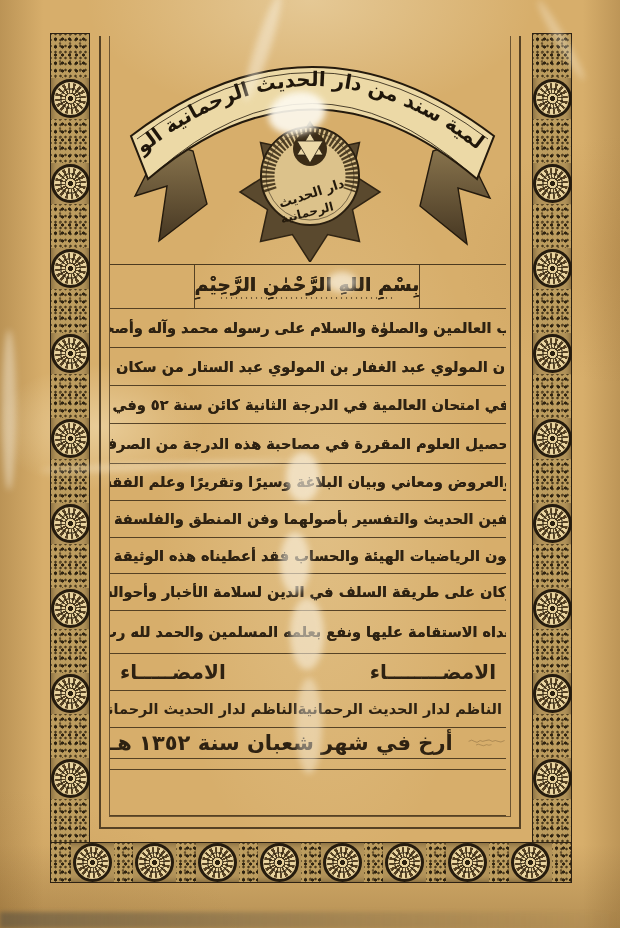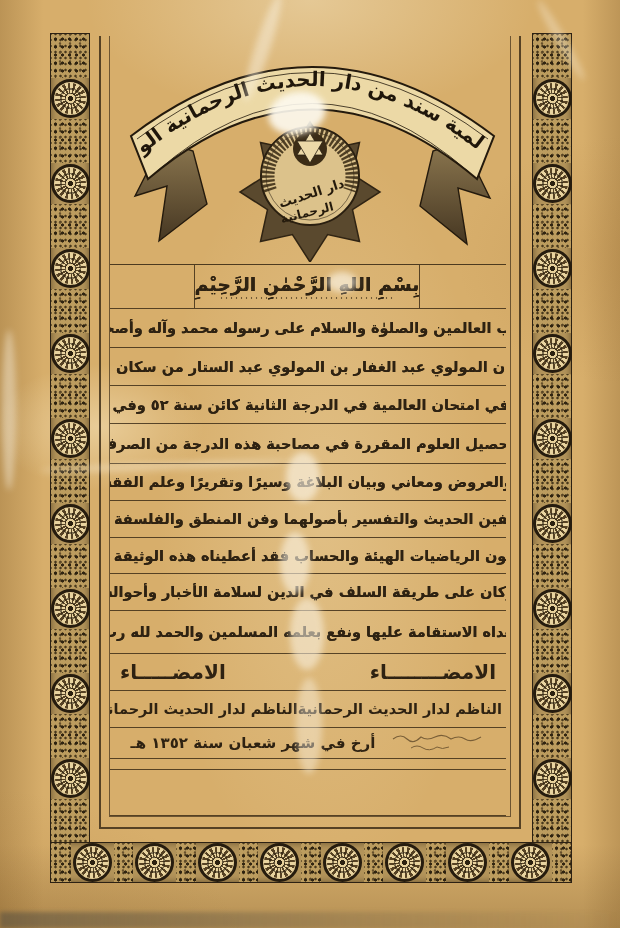--- a/index.html
+++ b/index.html
@@ -68,21 +68,21 @@
     display:flex;flex-direction:column;align-items:center;justify-content:center;}
   .basmala-text{font-size:19px;font-weight:700;text-shadow:0 0 .5px #2e2212;}
   .mini-script{width:78%;height:4px;margin-top:1px;opacity:.65;
     background-image:radial-gradient(#3a2c16 .8px, transparent 1.2px);
     background-size:5px 4px;}
   .line{font-size:14.5px;font-weight:700;text-shadow:0 0 .45px #322614;letter-spacing:.2px;}
   .h39{height:39px;}.h38{height:38px;}.h40{height:40px;}.h37{height:37px;}.h36{height:36px;}.h43{height:43px;}
   .city{font-size:25px;font-weight:700;margin-right:6px;}
   .sig-row{height:37px;justify-content:space-between;padding:0 10px;font-size:20px;font-weight:700;}
   .nazim-row{height:37px;justify-content:space-between;padding:0 4px;font-size:14.5px;font-weight:700;}
-  .date-row{height:31px;font-size:15px;font-weight:700;gap:14px;}
+  .date-row{height:31px;font-size:21px;font-weight:700;gap:14px;}
   .thin-row{height:11px;}
   .empty-row{height:46px;}
   .scribble{opacity:.75;}
 </style>
 </head>
 <body>
 
 <div class="page">
 
   <div class="texture"></div>

